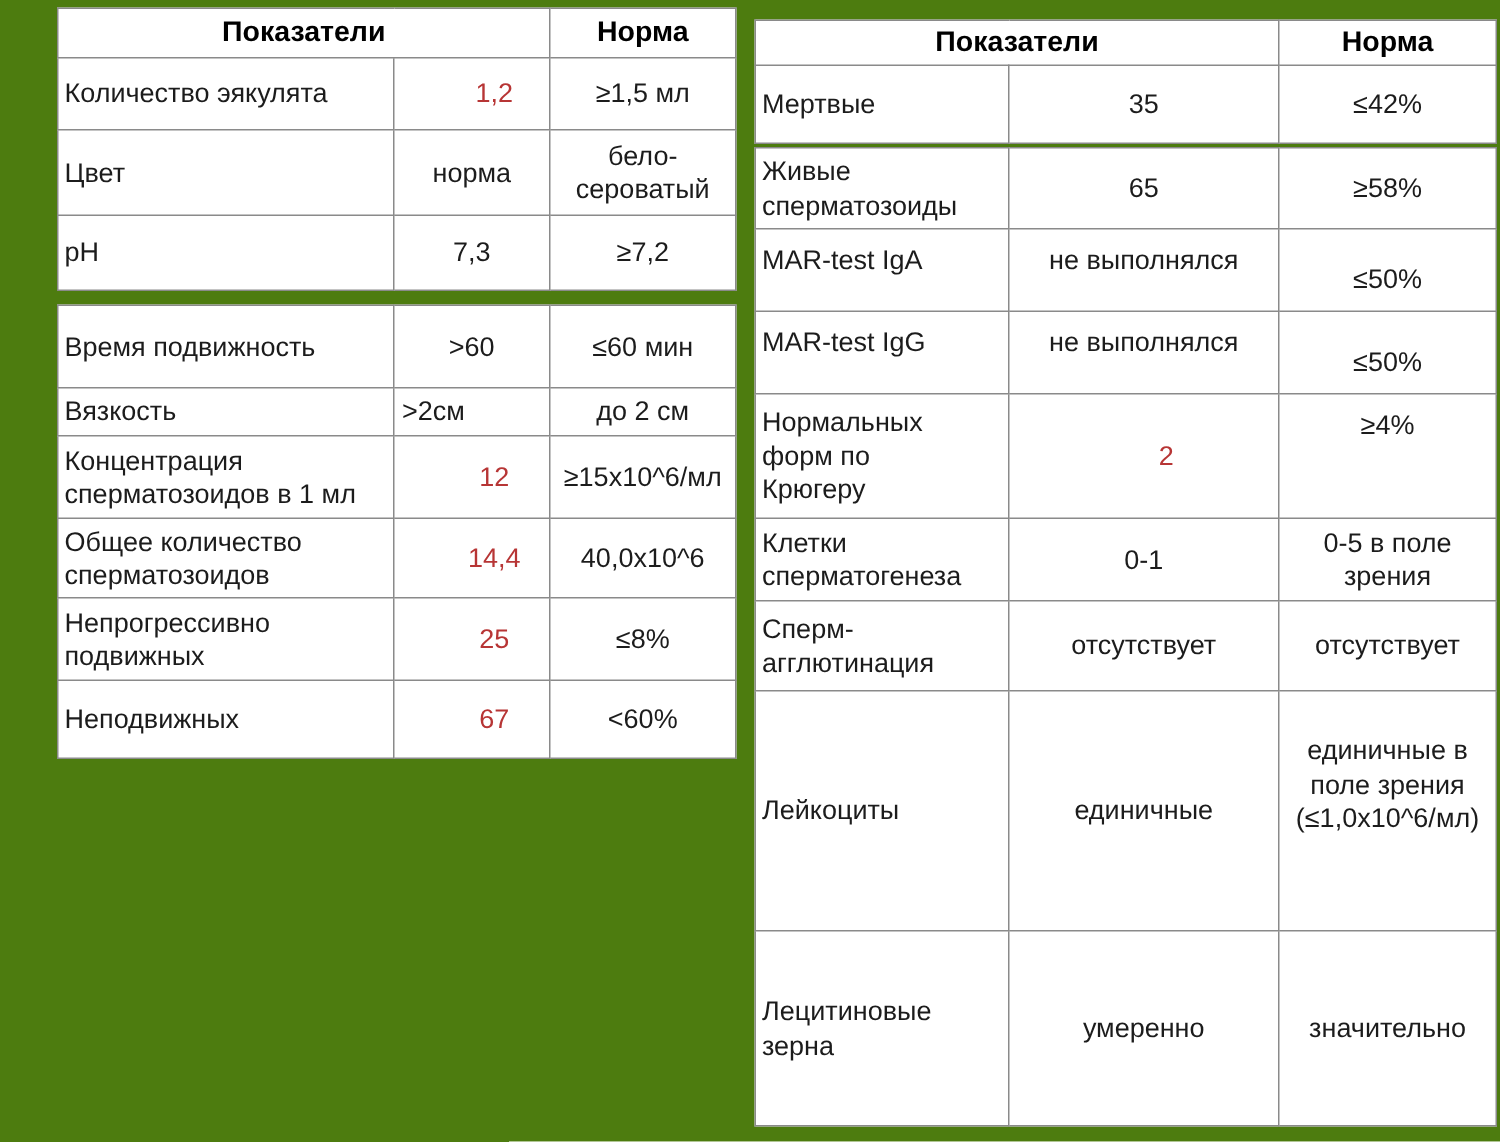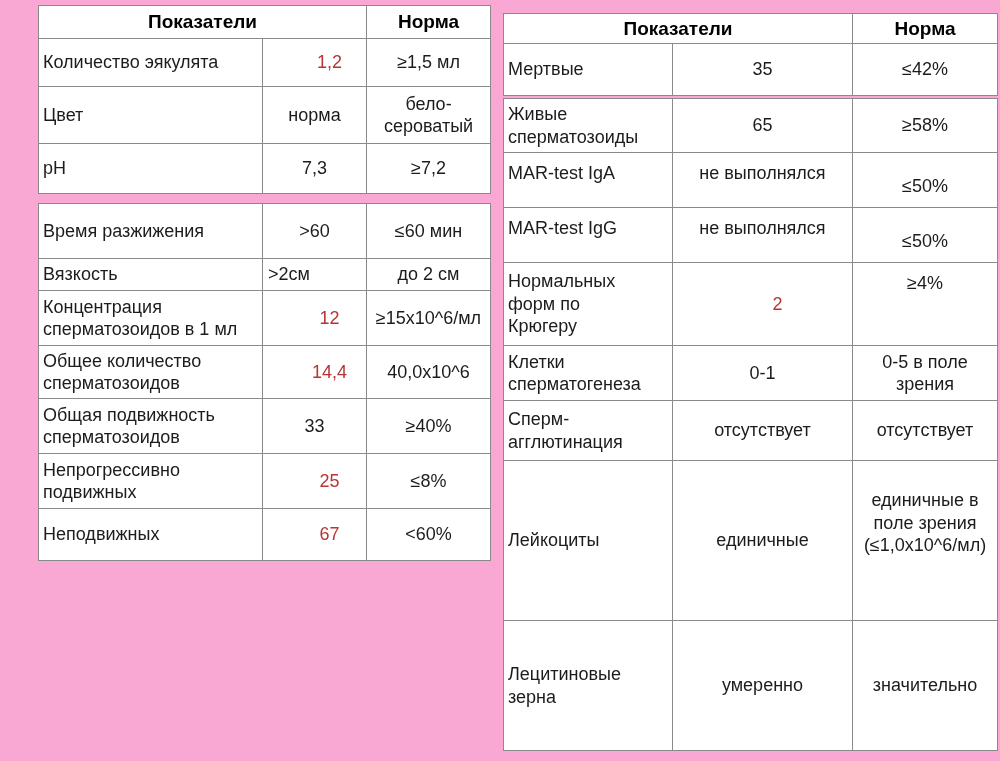--- a/index.html
+++ b/index.html
@@ -5,21 +5,21 @@
   html, body {
     margin: 0;
     padding: 0;
     background: #ffffff;
     font-family: "Liberation Sans", "DejaVu Sans", sans-serif;
   }
   #canvas {
     position: relative;
     width: 1000px;
     height: 761px;
-    background: #f9a8d4;
+    background: #4d7c0f;
     color: #1c1c1c;
     overflow: hidden;
   }
   table.tbl {
     position: absolute;
     border-collapse: collapse;
     table-layout: fixed;
     background: #ffffff;
   }
   .tbl th, .tbl td {
@@ -99,46 +99,40 @@
   </table>
 
   <table class="tbl" style="left:38px; top:203px; width:452px;">
     <colgroup>
         <col style="width:224px">
         <col style="width:104px">
         <col style="width:124px">
       </colgroup>
     <tbody>
       <tr style="height:55px;">
-        <td class="lbl">Время разжижения</td>
+        <td class="lbl">Время подвижность</td>
         <td class="val">&gt;60</td>
         <td class="nrm">≤60 мин</td>
       </tr>
       <tr style="height:32px;">
         <td class="lbl">Вязкость</td>
         <td class="val val-left">&gt;2см</td>
         <td class="nrm">до 2 см</td>
       </tr>
       <tr style="height:55px;margin-left:32px;">
         <td class="lbl">Концентрация
 сперматозоидов в 1 мл</td>
         <td class="val bad">12</td>
         <td class="nrm">≥15x10^6/мл</td>
       </tr>
       <tr style="height:53px;">
         <td class="lbl">Общее количество
 сперматозоидов</td>
         <td class="val bad">14,4</td>
         <td class="nrm">40,0x10^6</td>
-      </tr>
-      <tr style="height:55px;">
-        <td class="lbl">Общая подвижность
-сперматозоидов</td>
-        <td class="val">33</td>
-        <td class="nrm">≥40%</td>
       </tr>
       <tr style="height:55px;">
         <td class="lbl">Непрогрессивно
 подвижных</td>
         <td class="val bad">25</td>
         <td class="nrm">≤8%</td>
       </tr>
       <tr style="height:52px;">
         <td class="lbl">Неподвижных</td>
         <td class="val bad">67</td>

